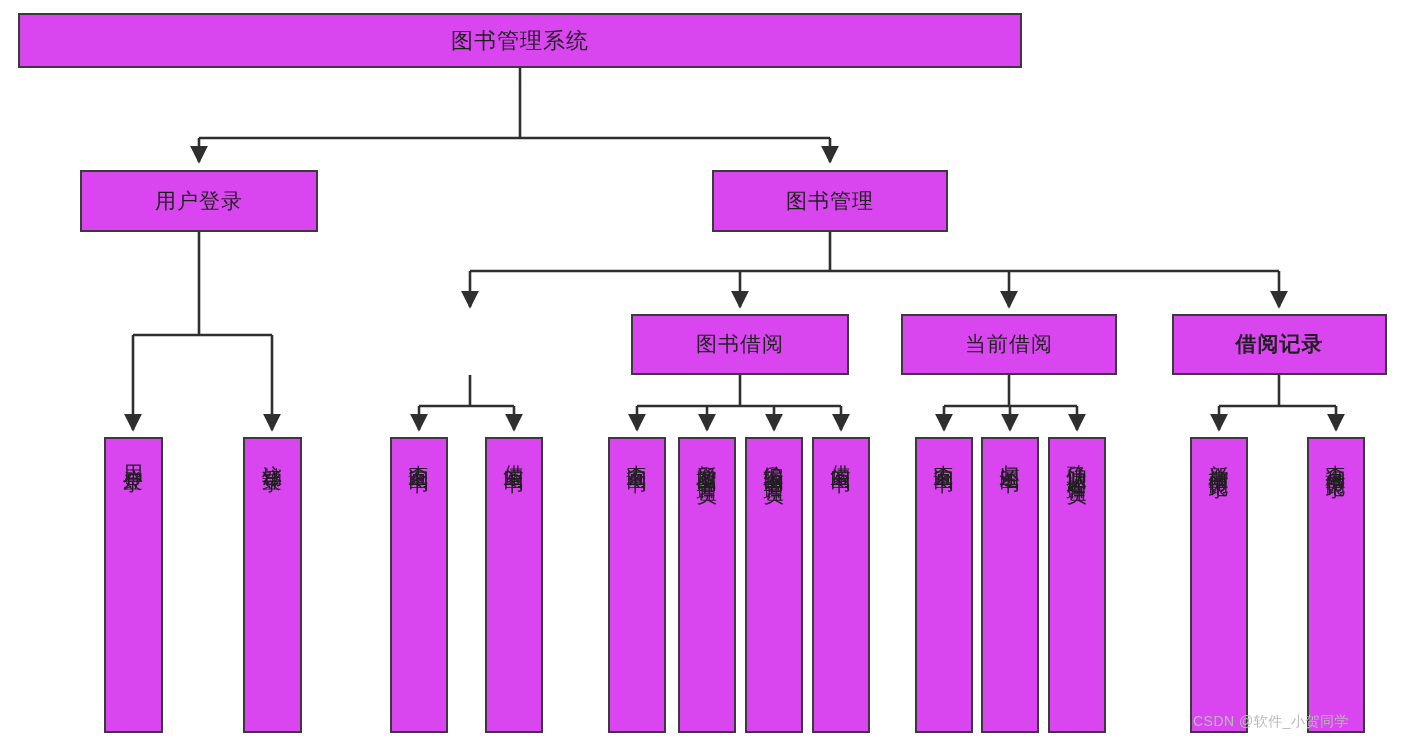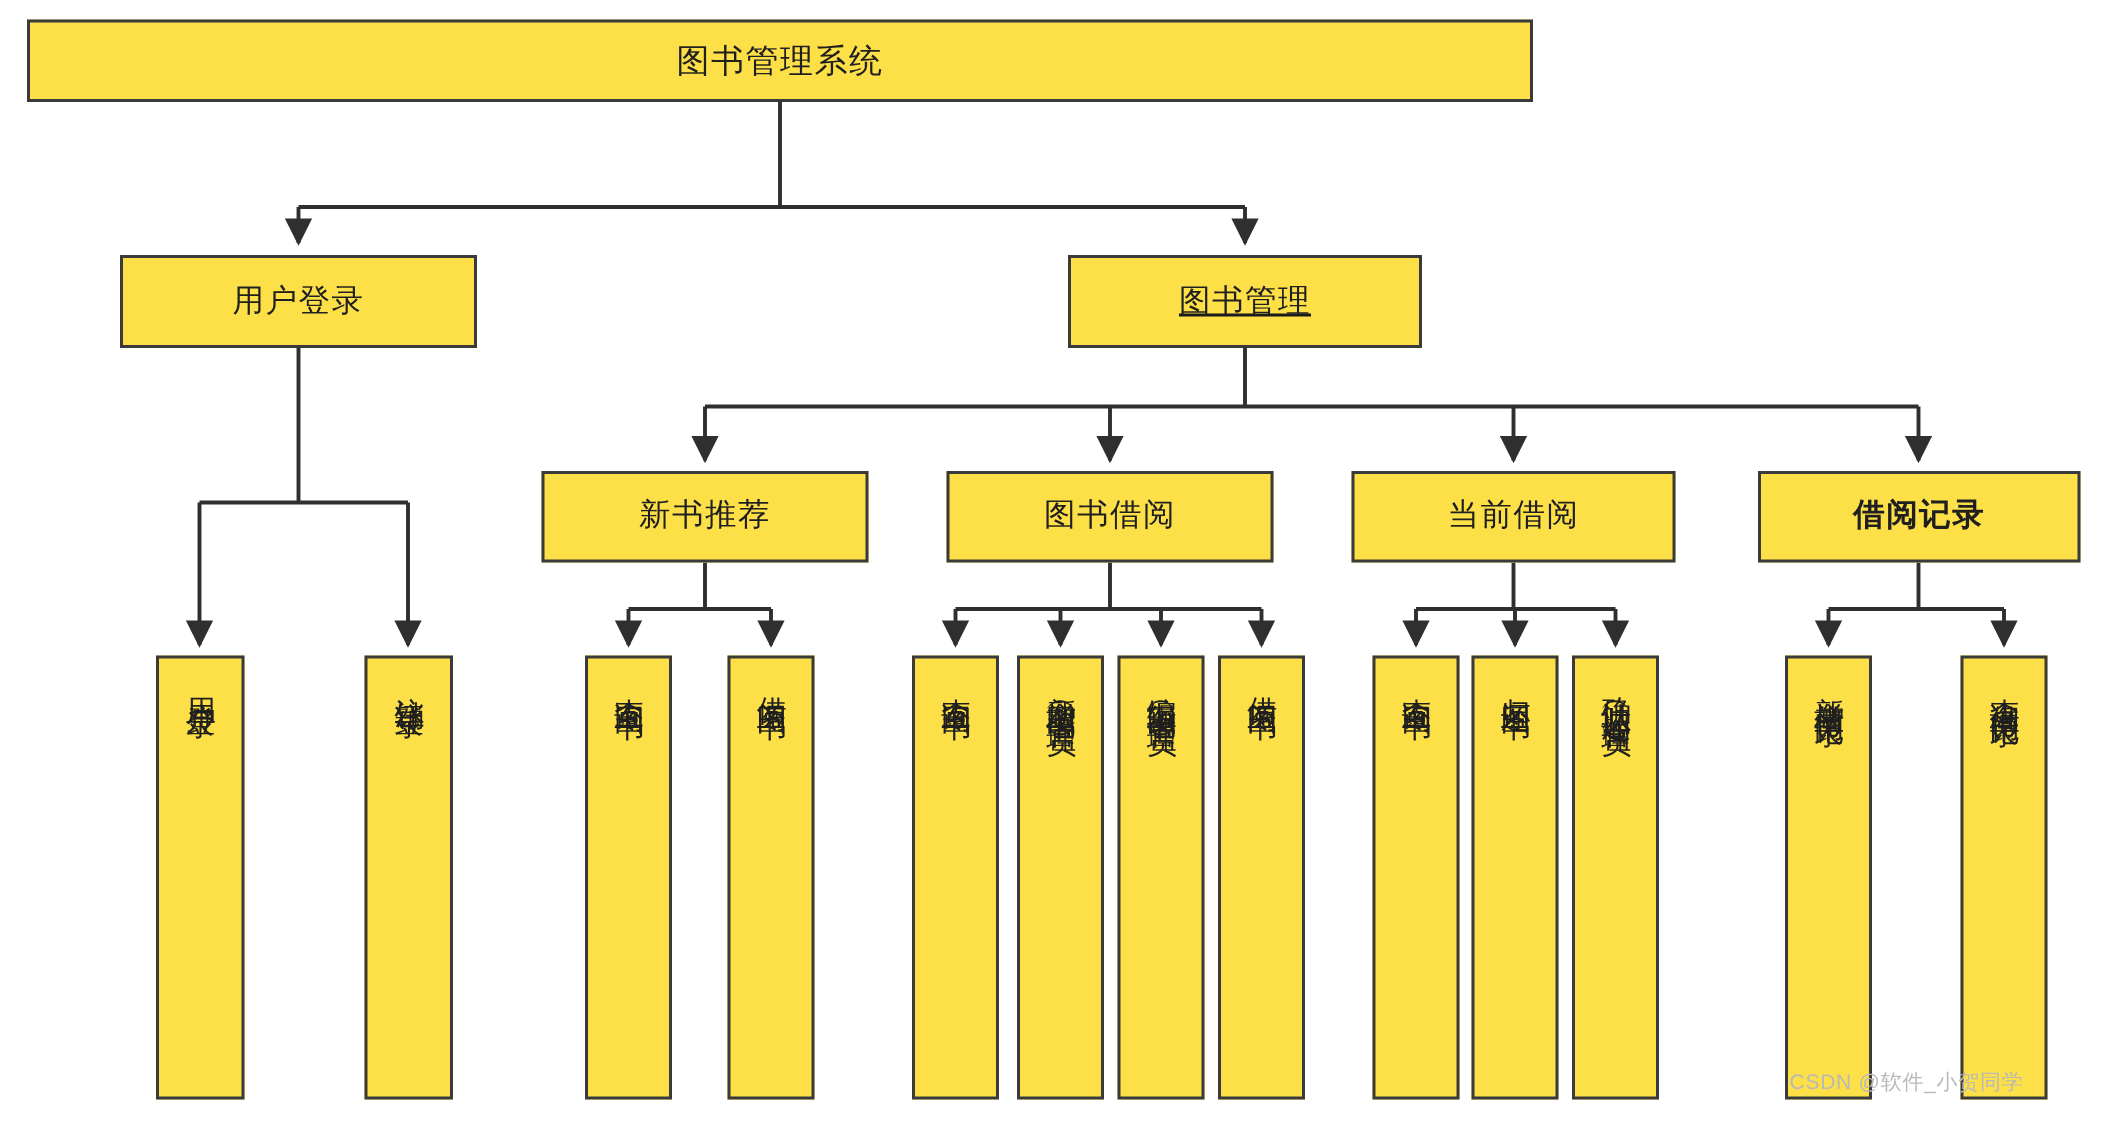--- a/index.html
+++ b/index.html
@@ -17,21 +17,21 @@
   }
   #wires{
     position:absolute;
     left:0; top:0;
     width:1405px; height:747px;
     pointer-events:none;
   }
   .node{
     position:absolute;
     box-sizing:border-box;
-    background:#fde047;
+    background:#d946ef;
     border:2px solid #3a3a3a;
     display:flex;
     align-items:center;
     justify-content:center;
     z-index:2;
   }
   .node .label{
     font-size:21px;
     line-height:1.18;
     letter-spacing:1px;
@@ -118,27 +118,24 @@
     </g>
   </svg>
 
   <div class="node root" style="left:18px;top:13px;width:1004px;height:55px;">
     <span class="label">图书管理系统</span>
   </div>
 
   <div class="node" style="left:80px;top:170px;width:238px;height:62px;">
     <span class="label">用户登录</span>
   </div>
-  <div class="node" style="left:712px;top:170px;width:236px;height:62px;text-decoration:underline;">
+  <div class="node" style="left:712px;top:170px;width:236px;height:62px;">
     <span class="label">图书管理</span>
   </div>
 
-  <div class="node" style="left:361px;top:314px;width:218px;height:61px;">
-    <span class="label">新书推荐</span>
-  </div>
   <div class="node" style="left:631px;top:314px;width:218px;height:61px;">
     <span class="label">图书借阅</span>
   </div>
   <div class="node" style="left:901px;top:314px;width:216px;height:61px;">
     <span class="label">当前借阅</span>
   </div>
   <div class="node" style="left:1172px;top:314px;width:215px;height:61px;font-weight:bold;">
     <span class="label">借阅记录</span>
   </div>
 

